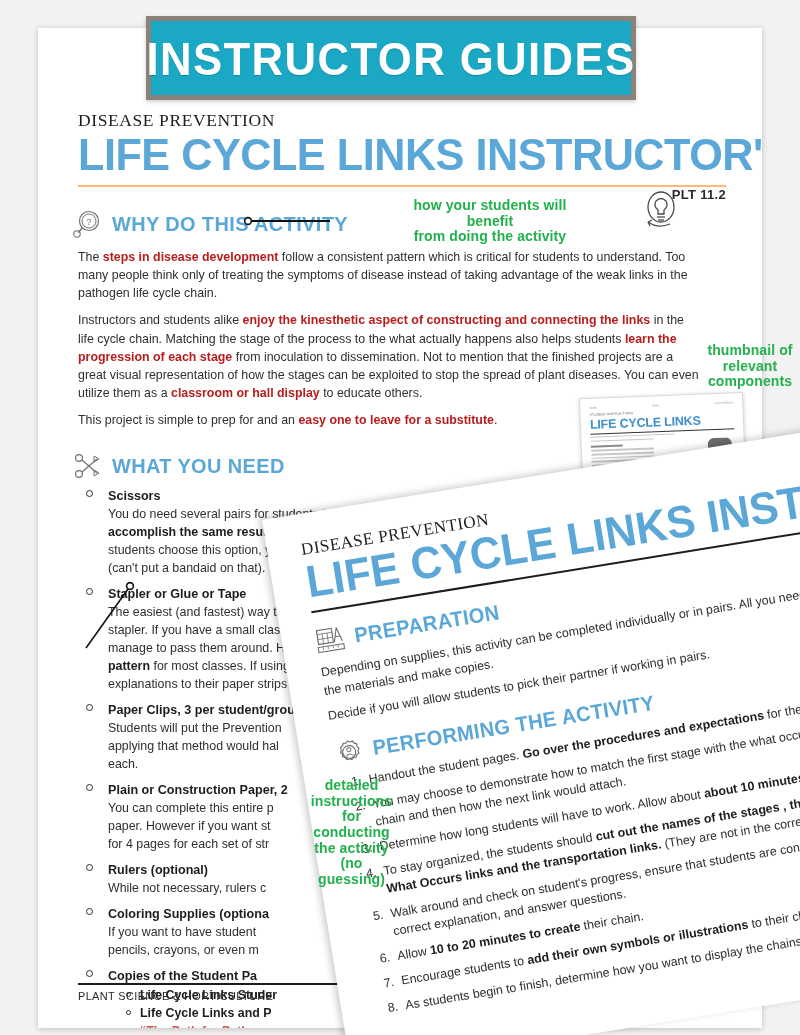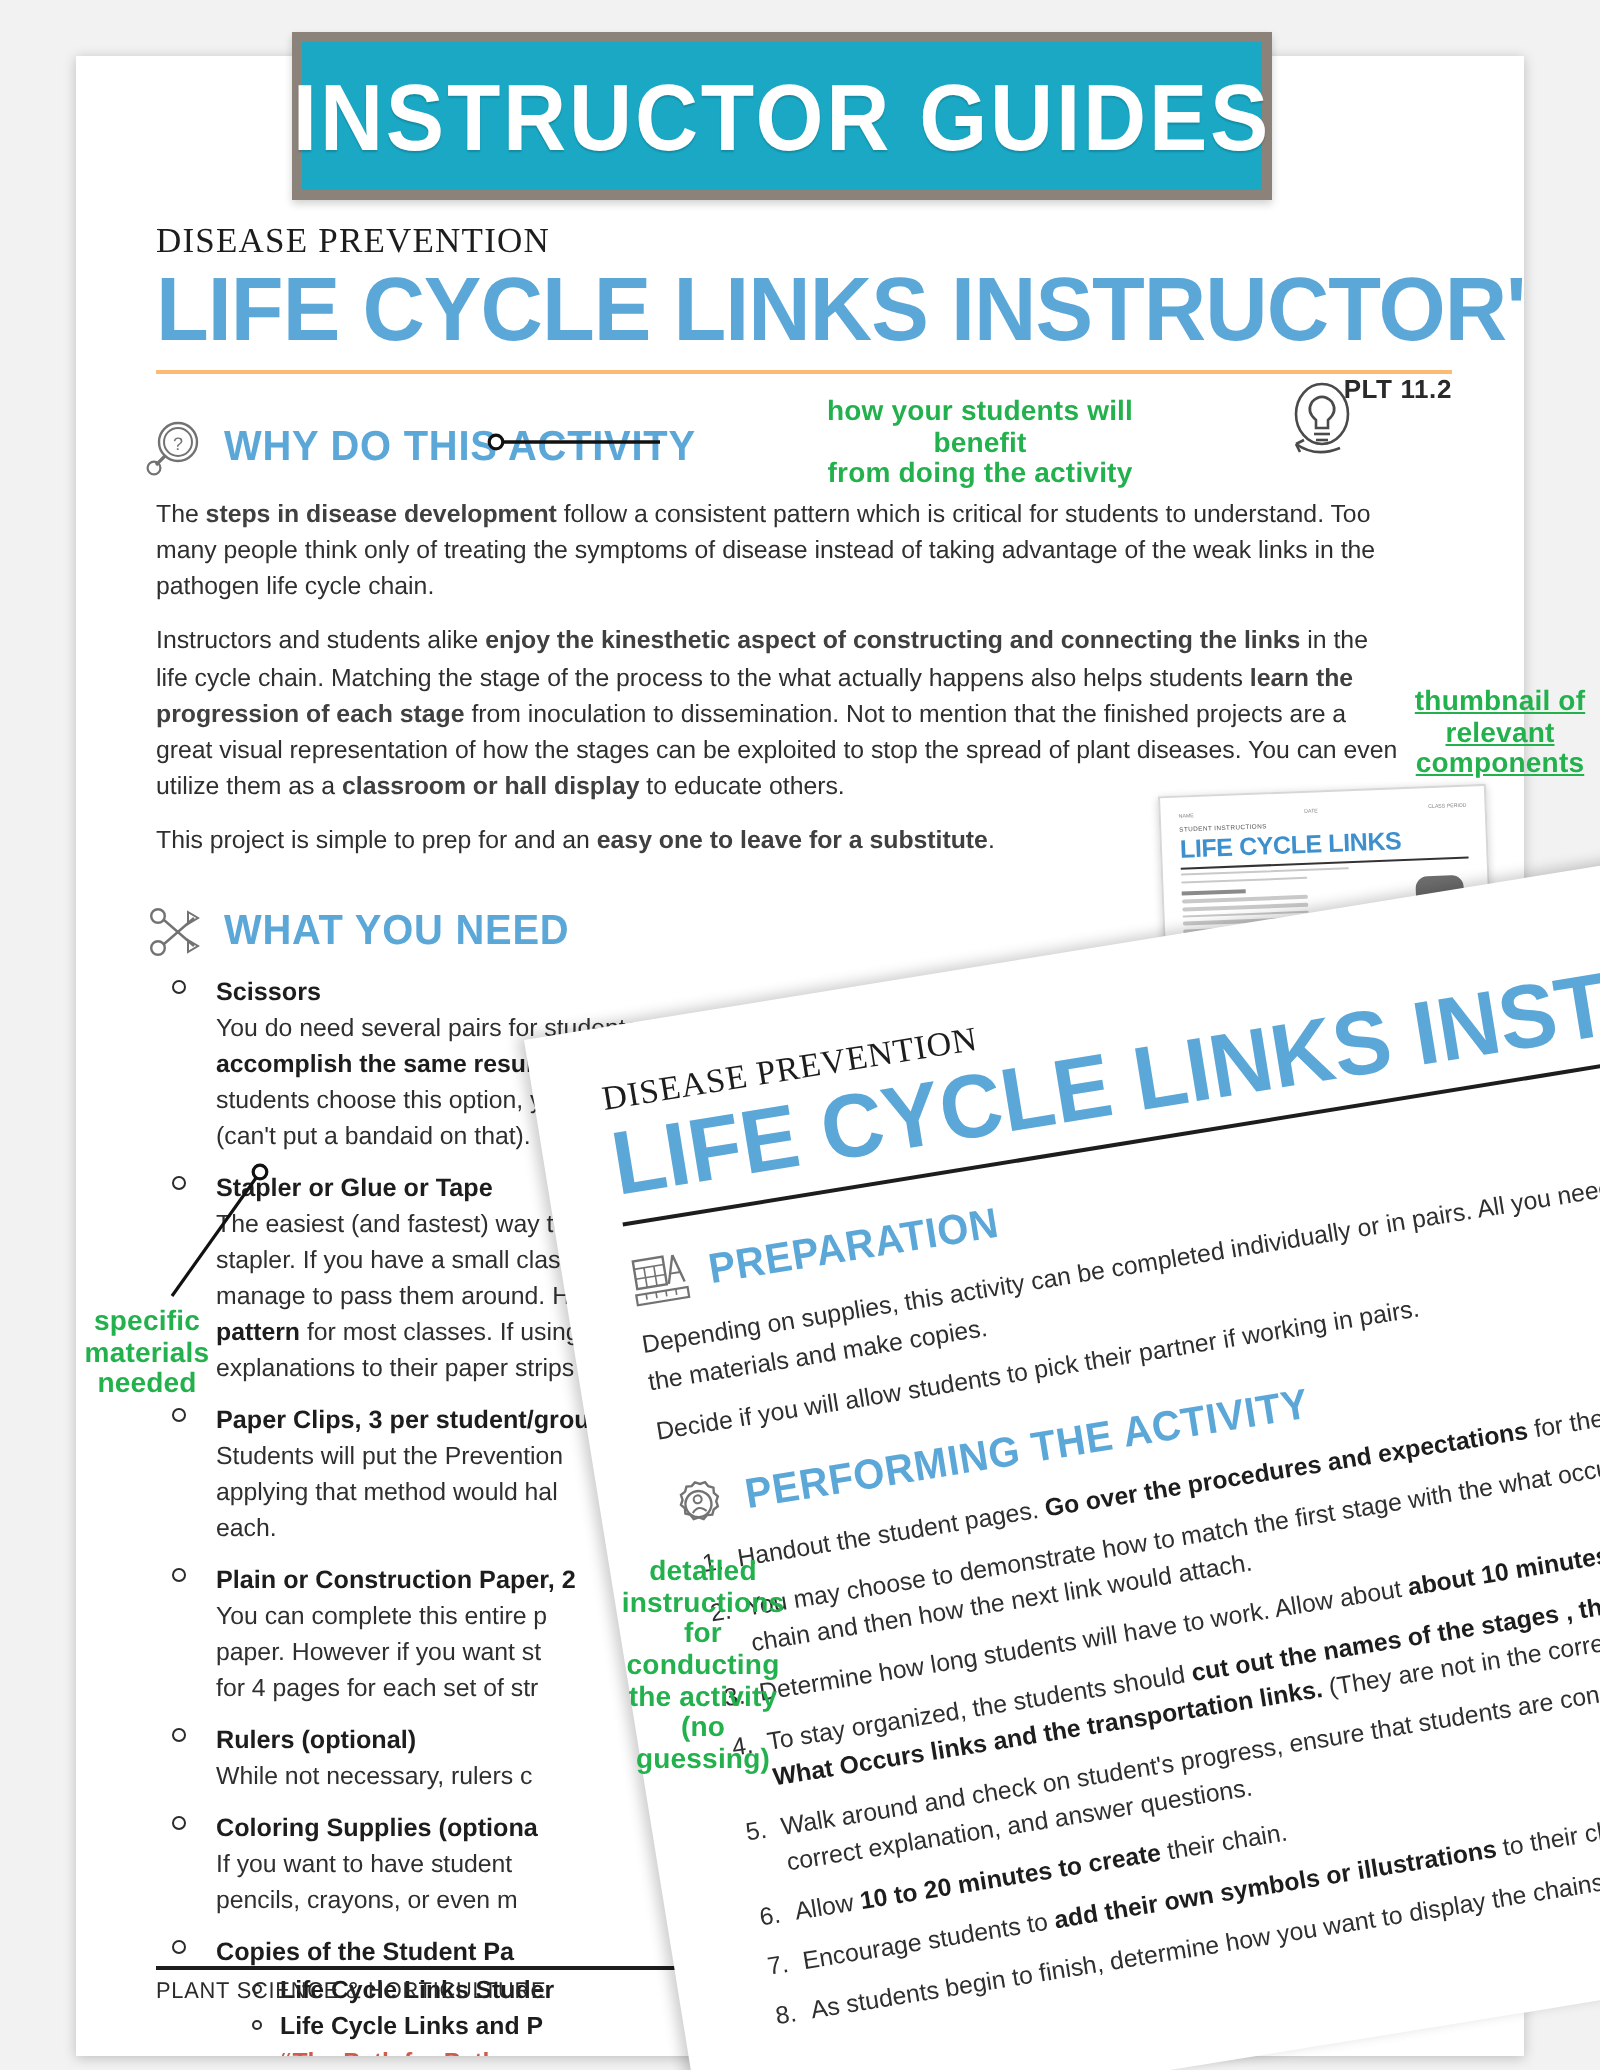--- a/index.html
+++ b/index.html
@@ -85,21 +85,21 @@
     font-weight: 700; font-size: 21px; color: #5ba7d8;
     letter-spacing: .4px; transform: scaleX(.95); transform-origin: left center;
   }
   .sec-icon { width: 30px; height: 30px; flex: 0 0 30px; opacity: .85;
               margin-left: -6px; }
 
   p.body {
     font-size: 12.4px; line-height: 1.46; color: #2f2f2f;
     margin-top: 9px; max-width: 622px;
   }
-  p.body b { font-weight: 700; color: #404040; }
+  p.body b { font-weight: 700; color: #b91c1c; }
 
   
   ul.need { list-style: none; margin-top: 8px; }
   ul.need > li { margin-top: 9px; position: relative; padding-left: 30px; }
   ul.need > li:first-child { margin-top: 6px; }
   ul.need > li .marker {
     position: absolute; left: 8px; top: 1px;
     width: 7px; height: 7px; border: 1.6px solid #2b2b2b; border-radius: 50%;
   }
   .need-title { font-size: 12.6px; font-weight: 700; color: #1d1d1d; }
@@ -194,21 +194,21 @@
   ol.steps li b { font-weight: 700; color: #1d1d1d; }
 
   
   .anno {
     position: absolute; color: #22b14c; font-weight: 700;
     font-family: "Liberation Sans Narrow","Liberation Sans", sans-serif;
     font-size: 14px; line-height: 1.12; text-align: center; z-index: 80;
     letter-spacing: .1px;
   }
   #anno-benefit { left: 390px; top: 198px; width: 200px; }
-  #anno-thumb   { left: 700px; top: 343px; width: 100px; text-decoration: underline; }
+  #anno-thumb   { left: 700px; top: 343px; width: 100px; }
   #anno-materials { left: 26px; top: 653px; width: 95px; }
   #anno-instructions { left: 304px; top: 778px; width: 95px; }
 
   svg.leader { position: absolute; z-index: 75; overflow: visible; }
 </style>
 </head>
 <body>
 
 <div id="stage">
 
@@ -462,16 +462,15 @@
 
     <circle cx="248" cy="221" r="3.4" fill="#fff" stroke="#111" stroke-width="1.6"></circle>
     <line x1="251" y1="221" x2="330" y2="221" stroke="#111" stroke-width="1.8"></line>
 
     <circle cx="130" cy="586" r="3.4" fill="#fff" stroke="#111" stroke-width="1.6"></circle>
     <line x1="128" y1="589" x2="86" y2="648" stroke="#111" stroke-width="1.6"></line>
   </svg>
 
   <div class="anno" id="anno-benefit">how your students will benefit<br>from doing the activity</div>
   <div class="anno" id="anno-thumb">thumbnail of<br>relevant<br>components</div>
-  <div class="anno" id="anno-materials">specific<br>materials<br>needed</div>
   <div class="anno" id="anno-instructions">detailed<br>instructions<br>for<br>conducting<br>the activity<br>(no<br>guessing)</div>
 
 </div>
 
 </body></html>

